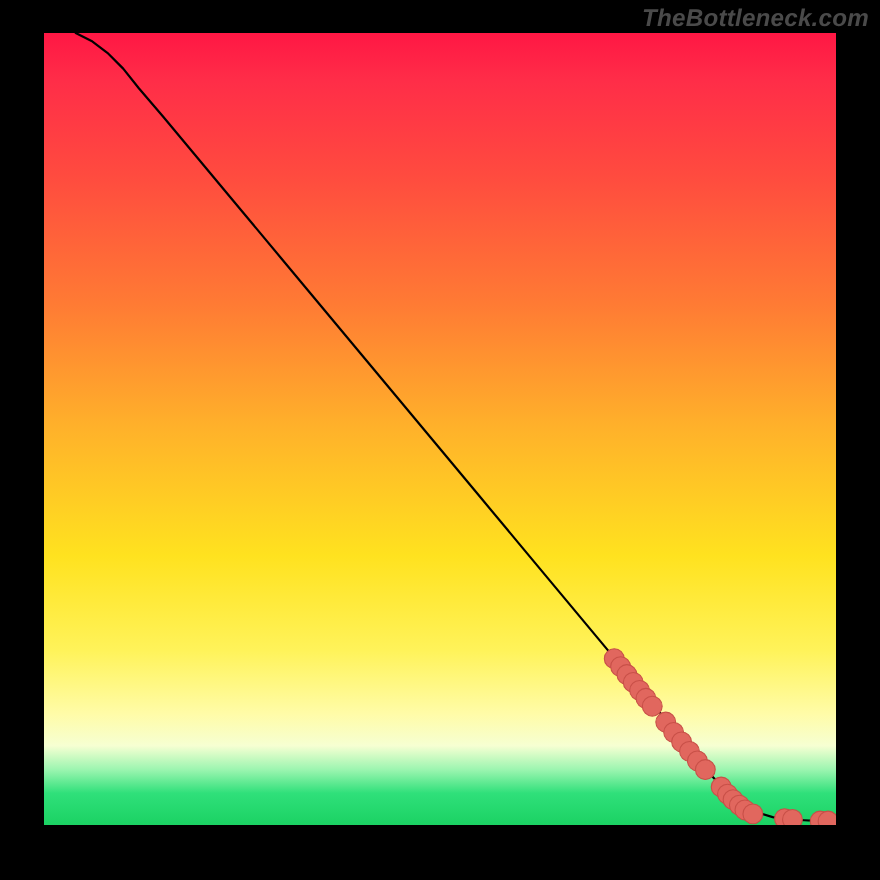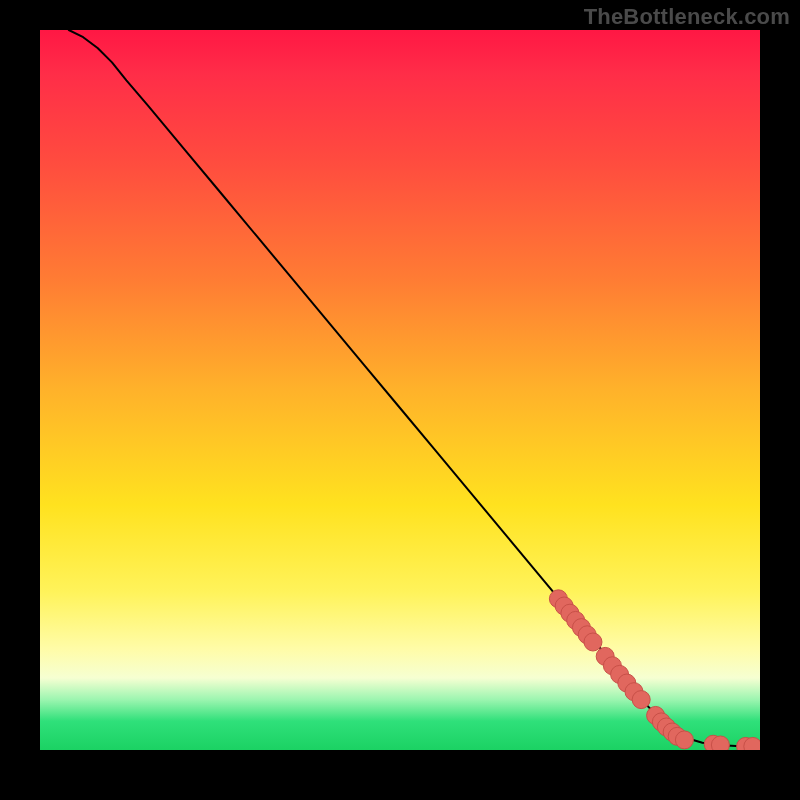--- a/index.html
+++ b/index.html
@@ -19,20 +19,21 @@
   }
   .attribution {
     position: absolute;
     top: 4px;
     right: 10px;
     color: #4a4a4a;
     font-size: 22px;
     font-weight: 600;
     letter-spacing: 0.2px;
     z-index: 30;
+    font-style: italic;
   }
   .plot-area {
     position: absolute;
     left: 40px;
     top: 30px;
     width: 720px;
     height: 720px;
     
     background: linear-gradient(
       to bottom,

